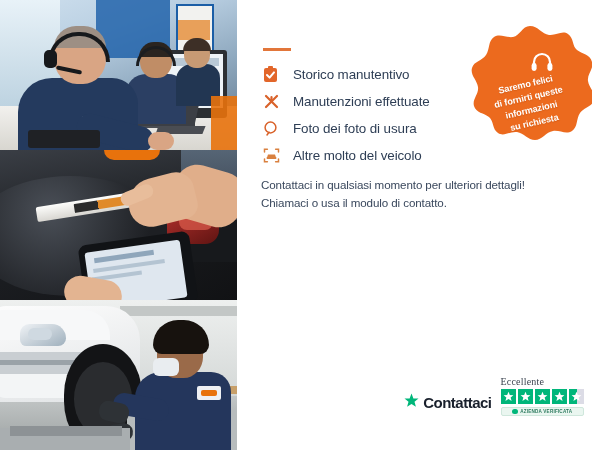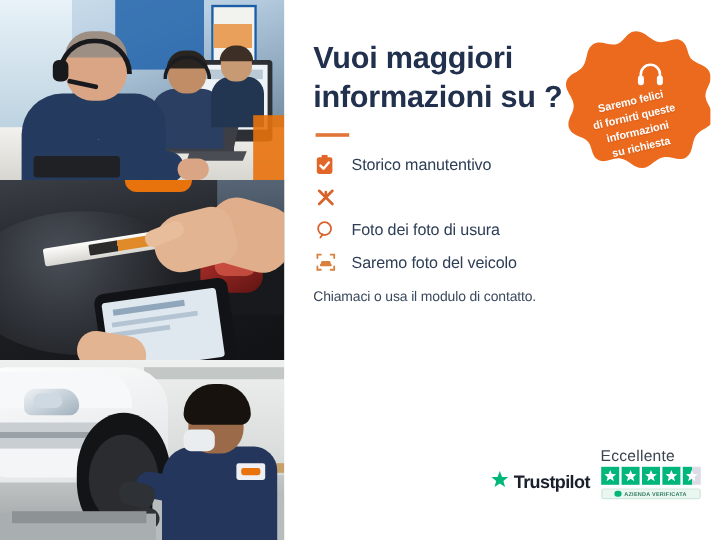--- a/index.html
+++ b/index.html
@@ -120,21 +120,21 @@
   .badge-head { position:absolute; left:50%; top:28px; transform:translateX(-50%); }
   .badge-text { position:absolute; left:0; top:54px; width:124px; text-align:center;
                 transform:rotate(-13deg); color:#fff; font-size:9.1px; font-weight:bold;
                 line-height:1.42; letter-spacing:-.1px; text-shadow:0 1px 1px rgba(150,60,0,.25); }
 
   
   .tp { position:absolute; right:16px; bottom:34px; display:flex; align-items:flex-end; gap:9px; }
   .tp-logo { display:flex; align-items:center; gap:4px; padding-bottom:4px; }
   .tp-name { font-size:15px; font-weight:bold; color:#19202c; letter-spacing:-.5px; }
   .tp-right { display:flex; flex-direction:column; align-items:center; }
-  .tp-rating { font-size:13px; color:#3c4450; letter-spacing:.2px; align-self:flex-start; margin-bottom:1.5px; }
+  .tp-rating { font-size:10px; color:#3c4450; letter-spacing:.2px; align-self:flex-start; margin-bottom:1.5px;font-family:Liberation Serif, serif; }
   .tp-stars { display:flex; gap:1.5px; }
   .tp-star { width:15.5px; height:15.5px; background:#00b67a; display:flex; align-items:center; justify-content:center; }
   .tp-star.half { background:linear-gradient(90deg,#00b67a 50%,#dcdce6 50%); }
   .tp-verified { margin-top:2.5px; display:flex; align-items:center; gap:2.5px;
                  background:#eaf6f0; border:.5px solid #cfe7dc; border-radius:2px;
                  padding:1px 4px; width:100%; justify-content:center; }
   .tp-vdot { width:5.5px; height:5.5px; border-radius:50%; background:#00b67a; flex:0 0 5.5px; }
   .tp-vtext { font-size:4.6px; color:#2c7a5e; letter-spacing:.2px; font-weight:bold; white-space:nowrap; }
 </style>
 </head>
@@ -229,21 +229,20 @@
         <div class="p3-glove2"></div>
       </div>
       <div class="p3-lift"></div>
       <div class="p3-lift2"></div>
     </div>
 
   </div>
 
   <div class="panel">
 
-    <h1 class="headline">Vuoi maggiori informazioni su ?</h1>
     <div class="rule"></div>
 
     <ul class="features">
 
       <li class="feature">
         <span class="f-icon">
           <svg width="15" height="17" viewBox="0 0 15 17">
             <rect x="1" y="2" width="13" height="14" rx="2" fill="#e2662a"></rect>
             <rect x="5" y="0" width="5" height="3" rx="1" fill="#e2662a"></rect>
             <path d="M4 9 L6.6 11.6 L11 6.4" stroke="#ffffff" stroke-width="2" fill="none" stroke-linecap="round" stroke-linejoin="round"></path>
@@ -255,20 +254,21 @@
       <li class="feature">
         <span class="f-icon">
           <svg width="17" height="17" viewBox="0 0 17 17">
             <g stroke="#d9622a" stroke-width="2.2" stroke-linecap="round">
               <line x1="3" y1="3" x2="14" y2="14"></line>
               <line x1="14" y1="3" x2="3" y2="14"></line>
               <line x1="8.5" y1="4" x2="8.5" y2="9"></line>
             </g>
           </svg>
         </span>
+        <span class="f-label">Manutenzioni effettuate</span>
       </li>
 
       <li class="feature">
         <span class="f-icon">
           <svg width="17" height="17" viewBox="0 0 17 17">
             <circle cx="7.5" cy="7.5" r="5.4" fill="none" stroke="#d9622a" stroke-width="1.5"></circle>
             <line x1="6" y1="12.2" x2="4" y2="15" stroke="#d9622a" stroke-width="1.5" stroke-linecap="round"></line>
           </svg>
         </span>
         <span class="f-label">Foto dei foto di usura</span>
@@ -280,28 +280,29 @@
             <g stroke="#d9803f" stroke-width="1.5" fill="none" stroke-linecap="round">
               <path d="M1.5 5 V2.2 H4.4"></path>
               <path d="M12.6 2.2 H15.5 V5"></path>
               <path d="M15.5 12 V14.8 H12.6"></path>
               <path d="M4.4 14.8 H1.5 V12"></path>
             </g>
             <path d="M4 10.4 L5 7.6 H12 L13 10.4 Z" fill="#d9803f"></path>
             <rect x="3.6" y="10.1" width="9.8" height="1.8" rx=".6" fill="#d9803f"></rect>
           </svg>
         </span>
-        <span class="f-label">Saremo foto del veicolo</span>
+        <span class="f-label">Altre molto del veicolo</span>
       </li>
 
 
     </ul>
 
 
     <div class="sub">
+      <div>Contattaci in qualsiasi momento per ulteriori dettagli!</div>
       <div>Chiamaci o usa il modulo di contatto.</div>
     </div>
 
     <div class="badge">
       <svg viewBox="0 0 124 124">
         <path d="M62 2
                  C70 2 74 10 81 11 C88 12 94 6 100 10 C106 14 104 22 109 26
                  C114 30 122 30 124 38 C126 45 119 50 120 57 C121 64 128 69 126 76
                  C124 83 116 83 112 89 C108 95 110 103 104 107 C98 111 92 106 85 107
                  C78 108 74 116 67 116 C60 116 56 109 49 108 C42 107 36 113 30 109
@@ -324,21 +325,21 @@
       </div>
     </div>
 
     <div class="tp">
       <div class="tp-logo">
         <span>
           <svg width="15" height="15" viewBox="0 0 15 15">
             <path d="M7.5 0.6 L9.4 5.4 L14.5 5.6 L10.5 8.8 L11.9 13.8 L7.5 10.9 L3.1 13.8 L4.5 8.8 L0.5 5.6 L5.6 5.4 Z" fill="#00b67a"></path>
           </svg>
         </span>
-        <span class="tp-name">Trustpilot</span>
+        <span class="tp-name">Contattaci</span>
       </div>
       <div class="tp-right">
         <span class="tp-rating">Eccellente</span>
         <div class="tp-stars">
           <span class="tp-star">
             <svg width="11" height="11" viewBox="0 0 15 15">
                 <path d="M7.5 1 L9.3 5.5 L14.2 5.7 L10.4 8.8 L11.7 13.6 L7.5 10.8 L3.3 13.6 L4.6 8.8 L0.8 5.7 L5.7 5.5 Z" fill="#ffffff"></path>
               </svg>
           </span>
           <span class="tp-star">

